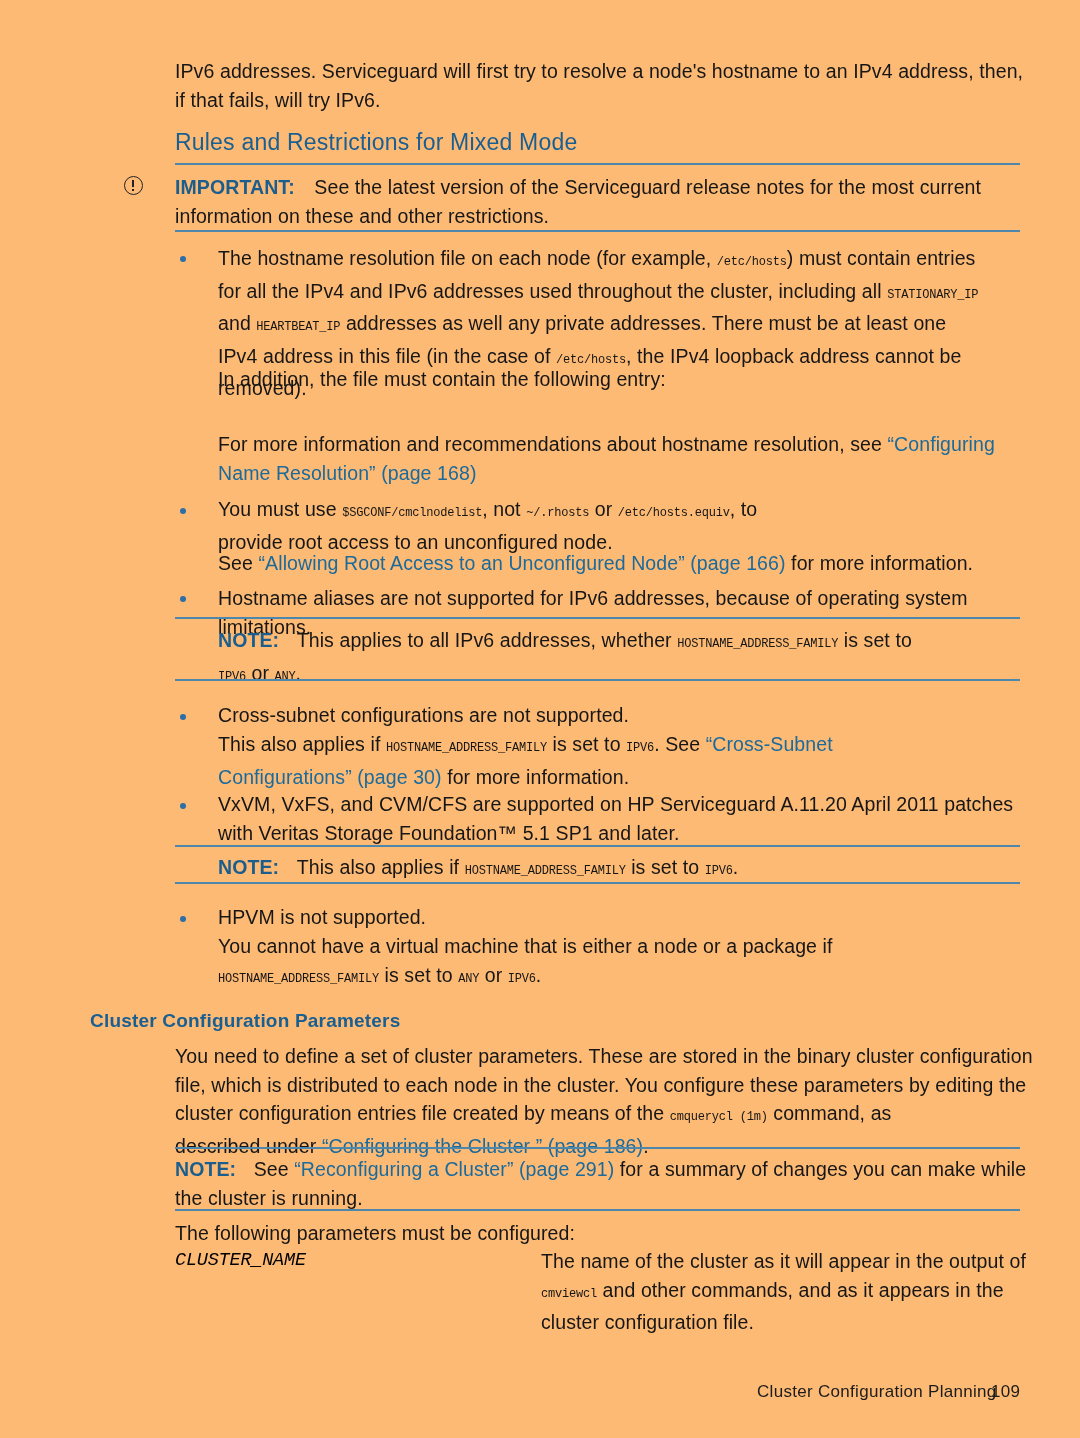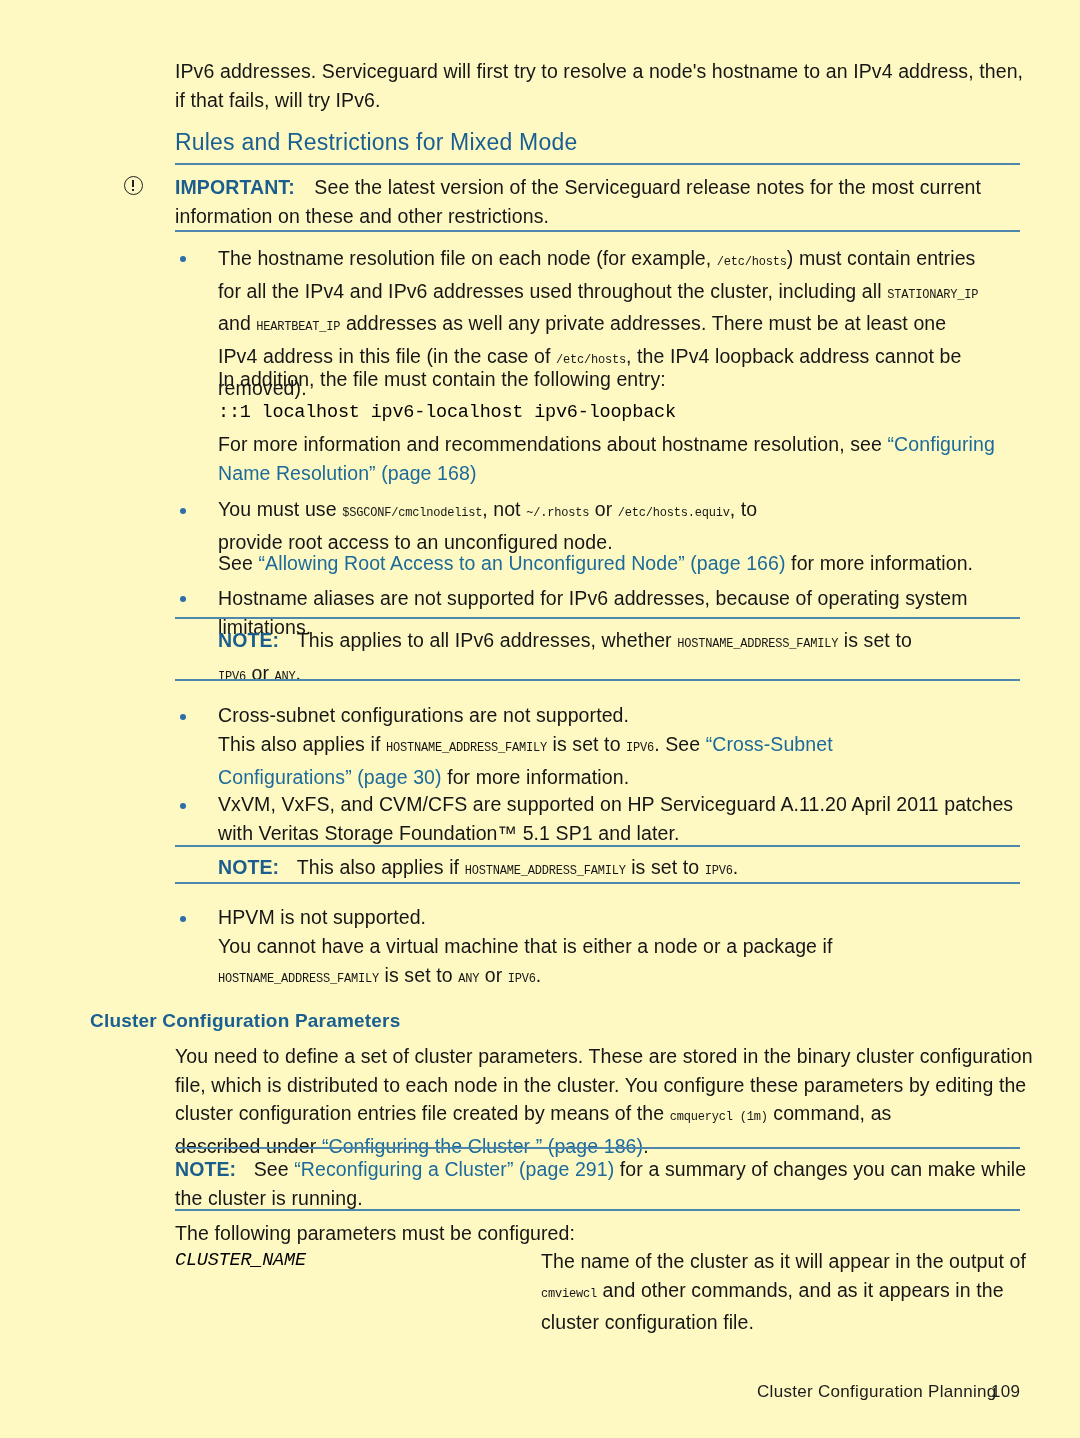--- a/index.html
+++ b/index.html
@@ -8,21 +8,21 @@
     background: #ffffff;
   }
   body {
     font-family: "Liberation Sans", sans-serif;
     color: #000000;
   }
   .page {
     position: relative;
     width: 1080px;
     height: 1438px;
-    background: #fef9c3;
+    background: #fdba74;
     overflow: hidden;
     box-sizing: border-box;
   }
 
   .para {
     font-size: 19.5px;
     line-height: 28.5px;
     color: #161616;
     letter-spacing: 0.1px;
   }
@@ -147,21 +147,20 @@
       <span>and </span><span class="mono">HEARTBEAT_IP</span><span> addresses as well any private addresses. There must be at least one</span>
     </div>
     <div>
       <span>IPv4 address in this file (in the case of </span><span class="mono">/etc/hosts</span><span>, the IPv4 loopback address cannot be</span>
     </div>
     <div>removed).</div>
   </div>
 
   <div class="abs para" style="left:218px; top:365px; width:810px;">In addition, the file must contain the following entry:</div>
 
-  <div class="abs mono" style="left:218px; top:400px; width:810px; line-height:26px; font-size:18.5px;">::1 localhost ipv6-localhost ipv6-loopback</div>
 
   <div class="abs para" style="left:218px; top:430px; width:810px;">
     <div>
       <span>For more information and recommendations about hostname resolution, see </span><span class="link">“Configuring</span>
     </div>
     <div>
       <span class="link">Name Resolution” (page</span>&nbsp;<span class="link">168)</span>
     </div>
   </div>
 

